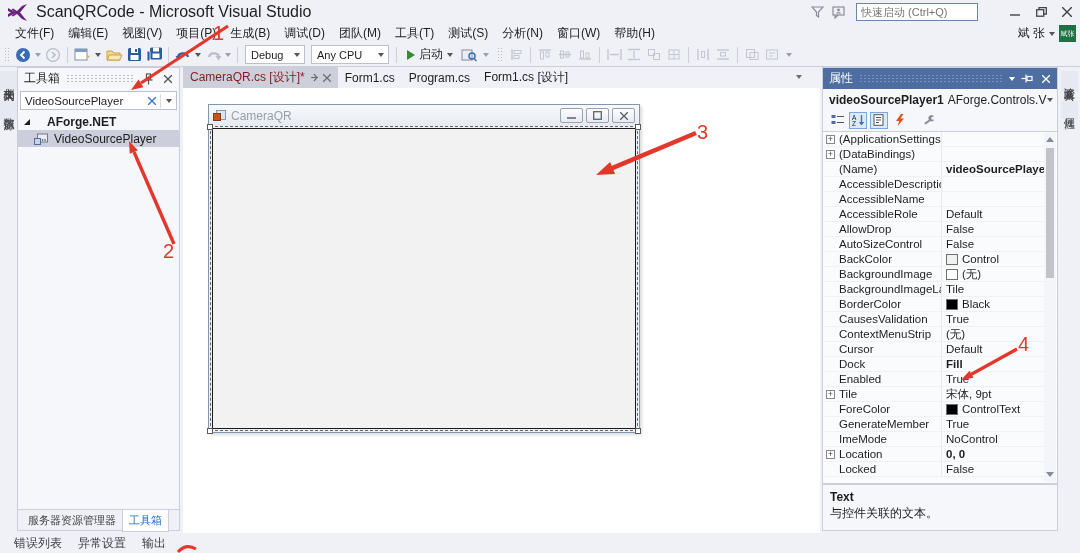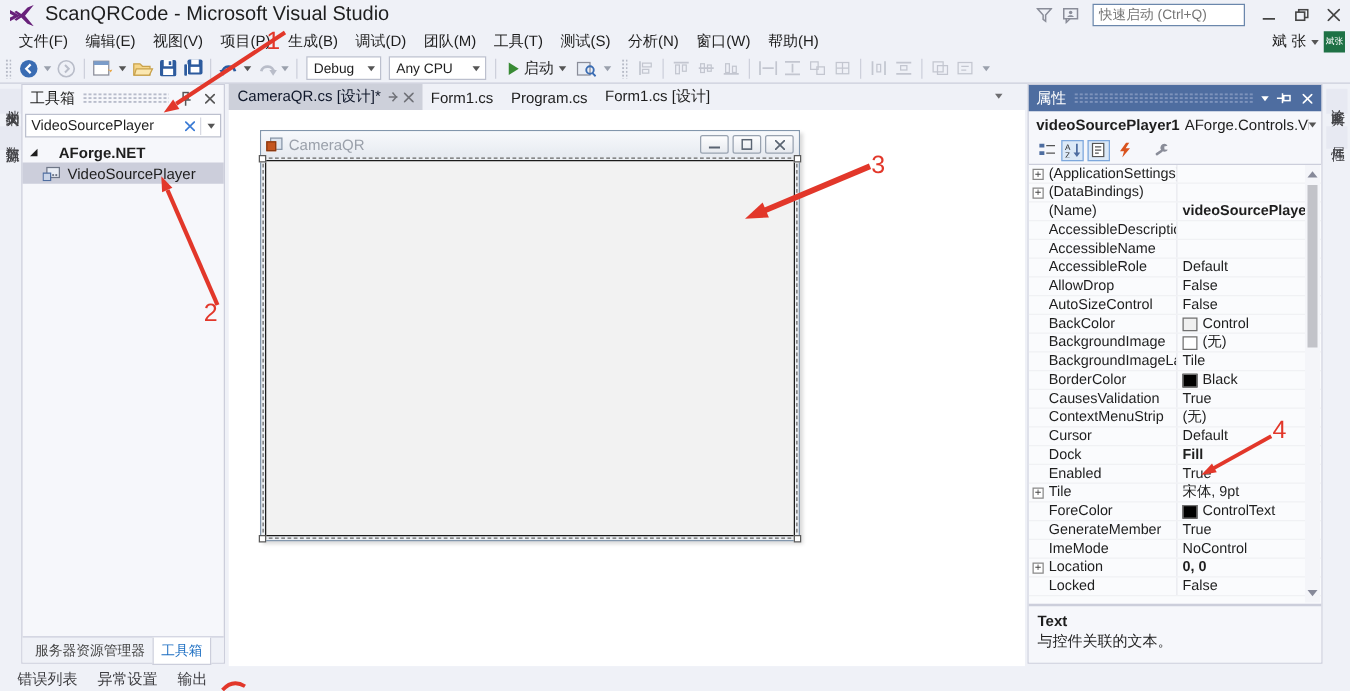--- a/index.html
+++ b/index.html
@@ -17,21 +17,21 @@
   *{margin:0;padding:0;box-sizing:border-box;font-family:"Liberation Sans","DejaVu Sans",sans-serif;}
   body{background:#888;}
   .app{position:relative;width:1080px;height:553px;background:var(--chrome);overflow:hidden;font-size:12px;color:var(--text);}
 
   
   .titlebar{position:absolute;left:0;top:0;width:1080px;height:24px;display:flex;align-items:center;}
   .vslogo{width:20px;height:17px;margin:0 8px 0 8px;}
   .win-title{font-size:16px;color:#1E1E1E;}
   .tb-right{position:absolute;right:0;top:0;height:24px;display:flex;align-items:center;}
   .tb-icon{width:22px;height:18px;display:flex;align-items:center;justify-content:center;}
-  .quick-launch{width:122px;height:18px;border:1px solid #6B87AC;background:#fff;display:flex;align-items:center;margin:0 6px 0 6px;}
+  .quick-launch{width:122px;height:18px;border:1px solid #6B87AC;background:#fff;display:flex;align-items:center;margin:0 24px 0 6px;}
   .quick-launch input{border:none;outline:none;flex:1;font-size:11px;color:#6D6D6D;padding:0 4px;background:transparent;}
   .winbtn{width:26px;height:22px;display:flex;align-items:center;justify-content:center;}
   .winbtn svg{display:block;}
 
   
   .menubar{position:absolute;left:0;top:24px;width:1080px;height:19px;display:flex;align-items:center;padding-left:8px;}
   .menu-item{padding:2px 7px;white-space:nowrap;cursor:default;}
   .user-area{position:absolute;right:4px;top:0;height:19px;display:flex;align-items:center;gap:4px;}
   .user-name{font-size:12px;}
   .caret-down{width:0;height:0;border-left:3px solid transparent;border-right:3px solid transparent;border-top:4px solid #555;display:inline-block;}
@@ -72,21 +72,21 @@
   .tree-item{height:17px;display:flex;align-items:center;gap:6px;padding-left:16px;background:var(--selection);}
   .toolbox-flex{flex:1;}
   .tbx-tabs{height:21px;display:flex;align-items:flex-start;padding-left:4px;border-top:1px solid var(--chrome-border);background:var(--chrome);}
   .tbx-tab{padding:3px 6px;font-size:11px;white-space:nowrap;color:#444;}
   .tbx-tab.active{background:#fff;color:var(--tab-blue);border:1px solid var(--chrome-border);border-top:none;}
 
   
   .docwell{position:absolute;left:183px;top:67px;width:637px;height:466px;}
   .tabstrip{height:21px;display:flex;align-items:flex-end;}
   .doc-tab{height:21px;display:flex;align-items:center;padding:0 7px;white-space:nowrap;gap:5px;}
-  .doc-tab.active{background:#CDD0DA;color:#0f172a;}
+  .doc-tab.active{background:#CDD0DA;color:#7f1d1d;}
   .doc-tab .tab-icons{display:none;align-items:center;gap:4px;}
   .doc-tab.active .tab-icons{display:flex;}
   .strip-caret{margin-left:auto;margin-right:10px;margin-bottom:6px;}
   .canvas{position:absolute;left:0;top:21px;width:637px;height:445px;background:#fff;overflow:hidden;}
 
   
   .form{position:absolute;left:25px;top:16px;width:432px;height:329px;background:#EDF0F4;border:1px solid #8296AC;box-shadow:2px 2px 3px rgba(0,0,0,.15);}
   .form-titlebar{height:21px;display:flex;align-items:center;padding:0 4px;background:linear-gradient(#F7F9FC,#E6EAF0);}
   .form-icon{width:13px;height:12px;margin-right:5px;position:relative;}
   .form-icon .fi-b{position:absolute;left:3px;top:0;width:10px;height:10px;background:#DCE4EE;border:1px solid #8A97A8;}

